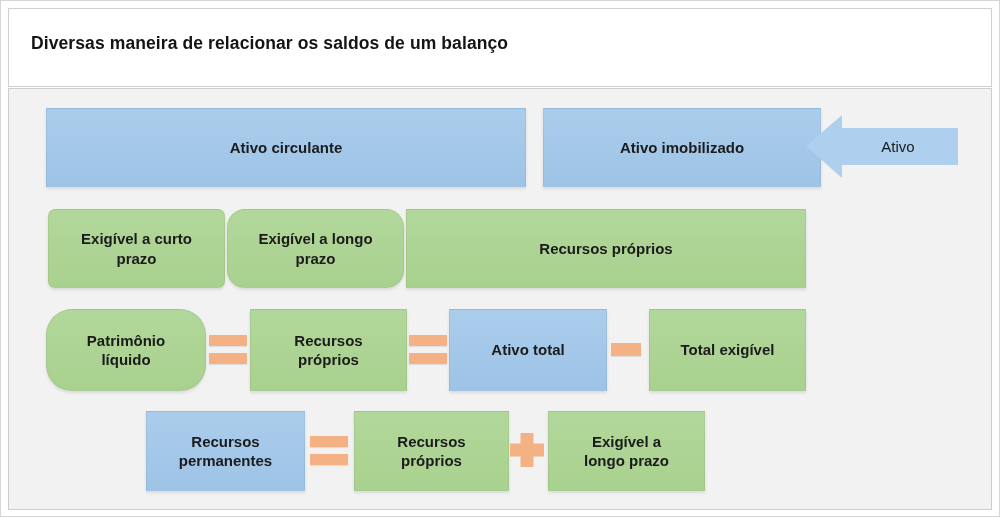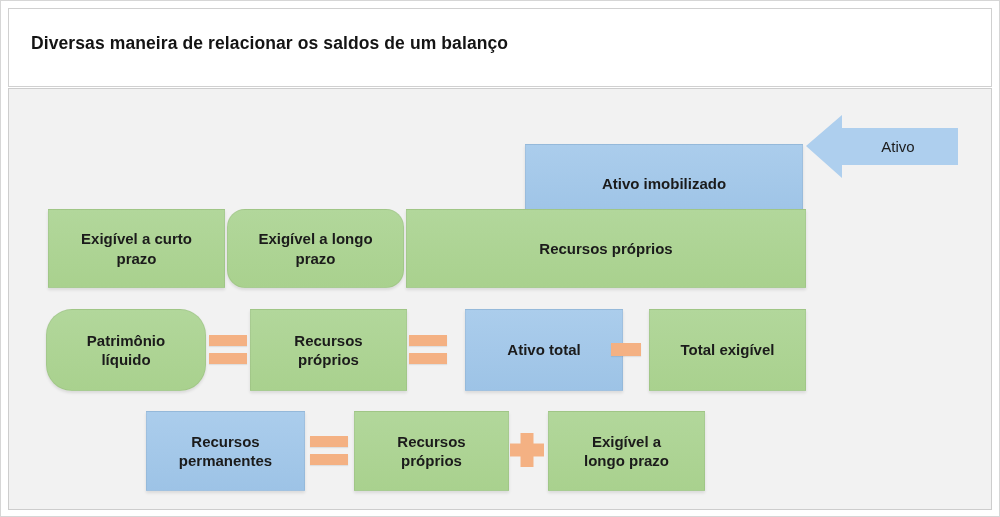--- a/index.html
+++ b/index.html
@@ -66,33 +66,36 @@
 
 <div class="frame">
 
   <div class="title-box">
     <h1 class="title">Diversas maneira de relacionar os saldos de um balanço</h1>
   </div>
 
   <div class="panel">
 
     <div class="row" style="top:19px;height:77px;">
-      <div class="seg blue" style="left:516px;width:276px;margin-top:36px;">
+      <div class="seg blue" style="left:37px;width:478px;">
+        <span class="lbl">Ativo circulante</span>
+      </div>
+      <div class="seg blue" style="left:534px;width:276px;">
         <span class="lbl">Ativo imobilizado</span>
       </div>
       <div class="arrow" style="left:797px;">
         <svg width="152" height="77" viewBox="0 0 152 77">
           <polygon class="fill-blue" points="0,38 36,7 36,20 152,20 152,57 36,57 36,70"></polygon>
         </svg>
         <span class="arrow-lbl">Ativo</span>
       </div>
     </div>
 
     <div class="row" style="top:120px;height:77px;">
-      <div class="seg green" style="left:39px;width:175px;">
+      <div class="seg green" style="left:39px;width:175px;border-radius:7px;">
         <span class="lbl">Exigível a curto
 prazo</span>
       </div>
       <div class="seg green" style="left:218px;width:175px;border-radius:18px;">
         <span class="lbl">Exigível a longo
 prazo</span>
       </div>
       <div class="seg green" style="left:397px;width:398px;">
         <span class="lbl">Recursos próprios</span>
       </div>
@@ -108,21 +111,21 @@
         <div class="opbar eqbar"></div>
       </div>
       <div class="term green" style="left:241px;width:155px;">
         <span class="lbl">Recursos
 próprios</span>
       </div>
       <div class="op" style="left:400px;" aria-label="=">
         <div class="opbar eqbar"></div>
         <div class="opbar eqbar"></div>
       </div>
-      <div class="term blue" style="left:456px;width:156px;">
+      <div class="term blue" style="left:440px;width:156px;">
         <span class="lbl">Ativo total</span>
       </div>
       <div class="op" style="left:602px;" aria-label="−">
         <div class="opbar minusbar"></div>
       </div>
       <div class="term green" style="left:640px;width:155px;text-align:center;">
         <span class="lbl">Total exigível</span>
       </div>
     </div>
 

